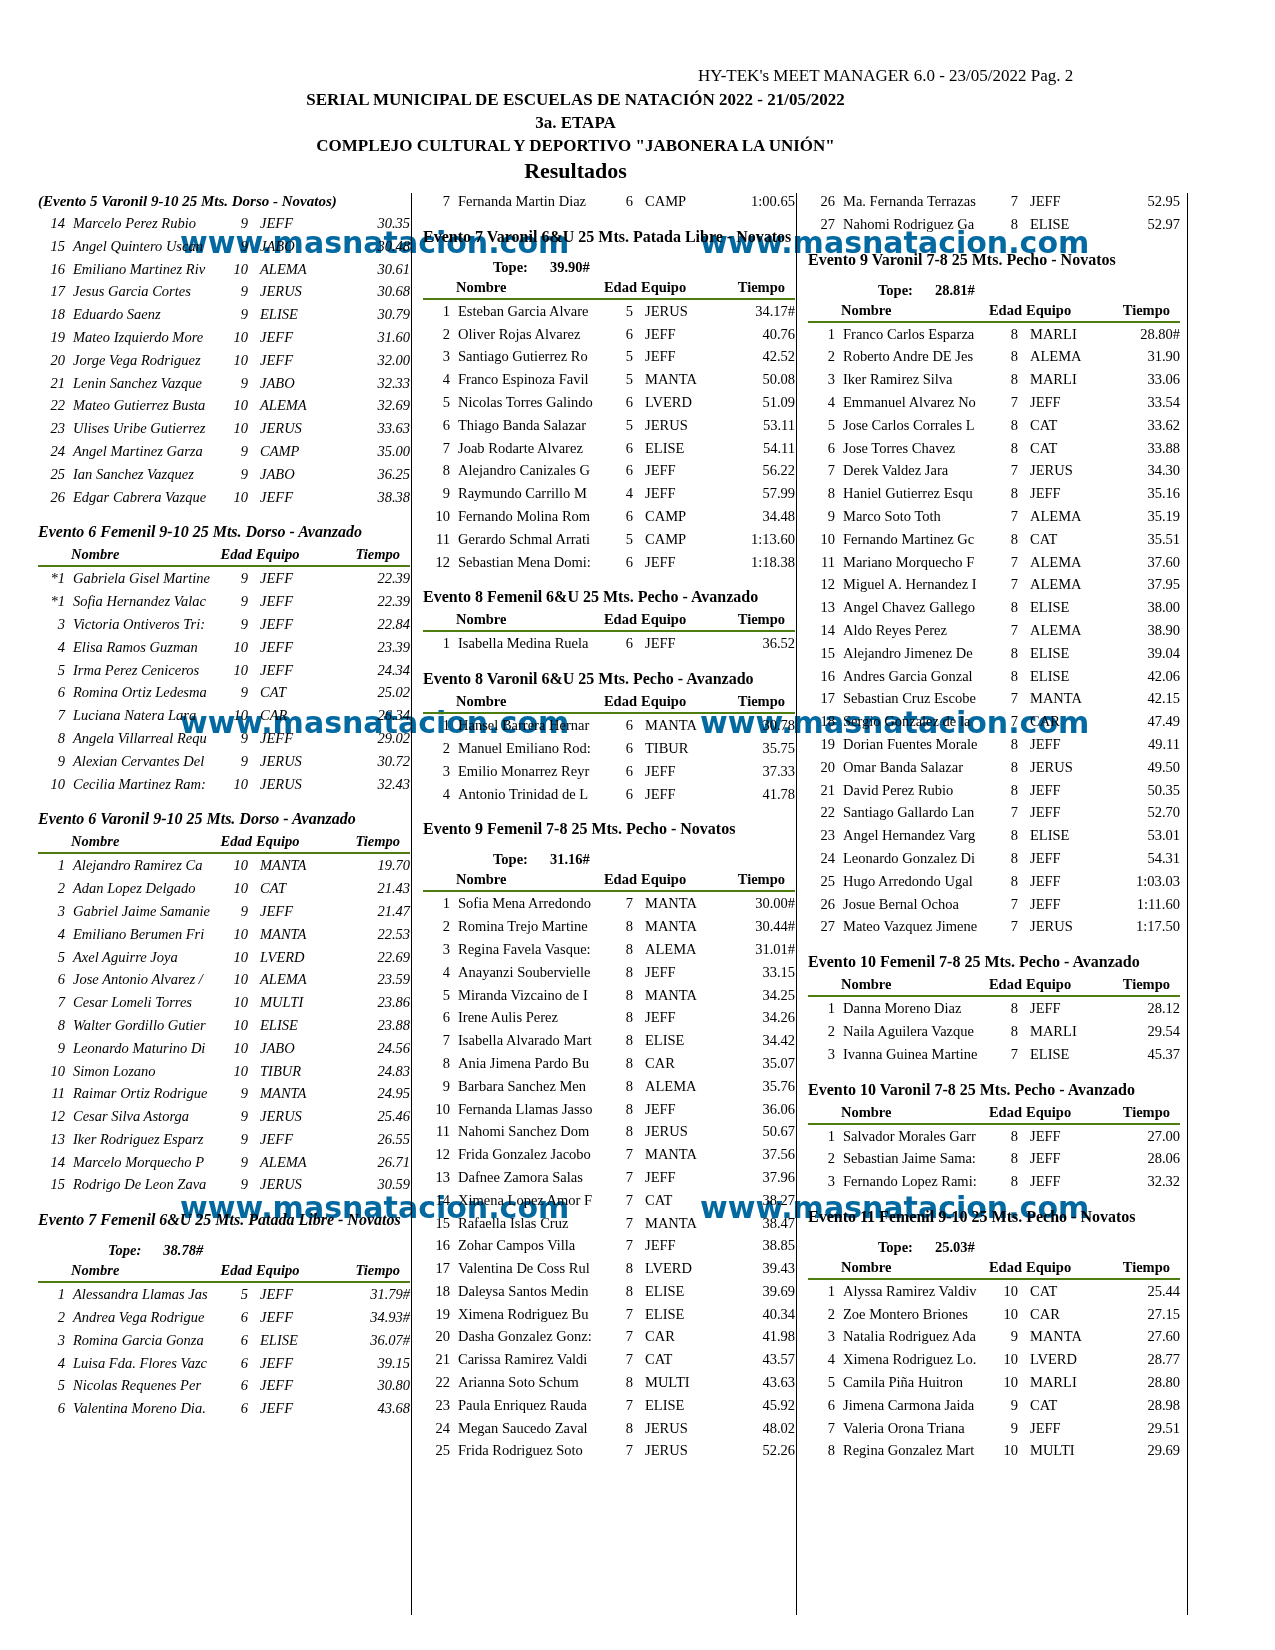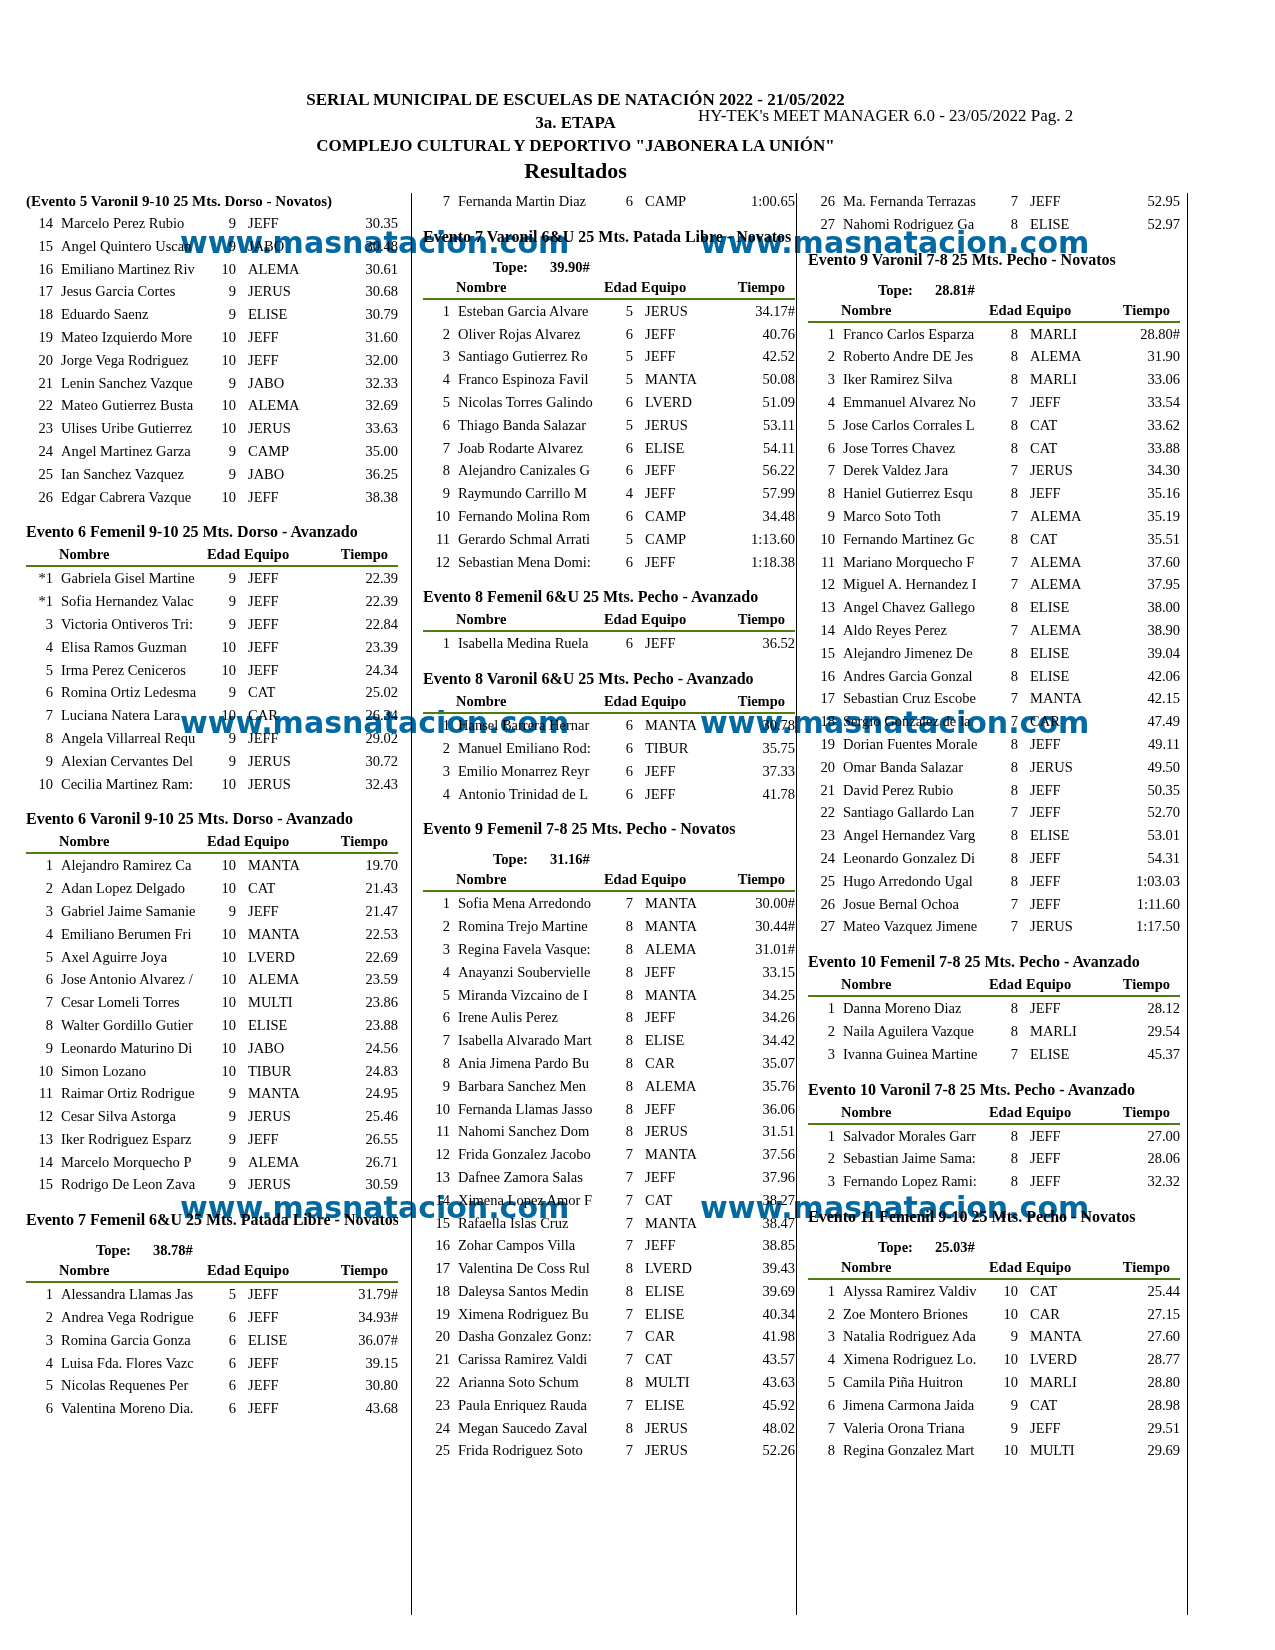--- a/index.html
+++ b/index.html
@@ -1,26 +1,26 @@
 <!DOCTYPE html>
 <html><head>
 <meta charset="utf-8">
 <style>
   html, body { margin:0; padding:0; background:#ffffff; }
   body { width:1275px; height:1650px; position:relative; overflow:hidden;
          font-family:"Liberation Serif", "DejaVu Serif", serif; color:#000; }
   .hdr-line { position:absolute; left:0; width:1275px; text-align:center; white-space:nowrap; }
-  #hdr-software { position:absolute; top:66px; left:698px; font-size:17px; white-space:nowrap;margin-top:40px; }
+  #hdr-software { position:absolute; top:66px; left:698px; font-size:17px; white-space:nowrap; }
   #hdr-meet { top:90px; left:-62px; font-size:17px; font-weight:bold; }
   #hdr-stage { top:113px; left:-62px; font-size:17px; font-weight:bold; }
   #hdr-venue { top:136px; left:-62px; font-size:17px; font-weight:bold; }
   #hdr-results { top:158px; left:-62px; font-size:22px; font-weight:bold; }
 
   .col { position:absolute; top:190px; width:372px; }
-  #col-0 { left:26px; }
+  #col-0 { left:38px;font-style:italic; }
   #col-1 { left:423px; }
   #col-2 { left:808px; }
   .vrule { position:absolute; top:193px; width:1px; height:1422px; background:#000; }
   #vrule-1 { left:411px; }
   #vrule-2 { left:796px; }
   #vrule-3 { left:1187px; }
 
   .event { margin-bottom:12px; }
   .ev-title { font-size:16px; font-weight:bold; white-space:nowrap; overflow:hidden; height:24px; line-height:24px; }
   .ev-title.cont { font-size:15px; height:22px; line-height:22px; }
@@ -644,21 +644,21 @@
         <span class="c-name">Fernanda Llamas Jasso</span>
         <span class="c-age">8</span>
         <span class="c-team">JEFF</span>
         <span class="c-time">36.06</span>
       </div>
       <div class="row">
         <span class="c-place">11</span>
         <span class="c-name">Nahomi Sanchez Dom</span>
         <span class="c-age">8</span>
         <span class="c-team">JERUS</span>
-        <span class="c-time">31.51</span>
+        <span class="c-time">50.67</span>
       </div>
       <div class="row">
         <span class="c-place">12</span>
         <span class="c-name">Frida Gonzalez Jacobo</span>
         <span class="c-age">7</span>
         <span class="c-team">MANTA</span>
         <span class="c-time">37.56</span>
       </div>
       <div class="row">
         <span class="c-place">13</span>

